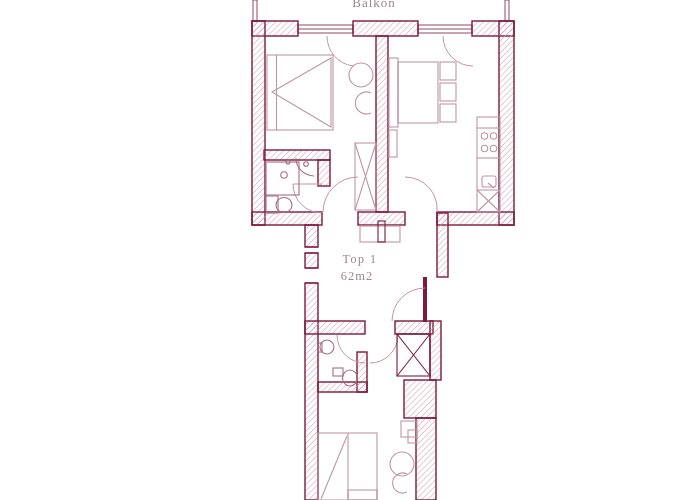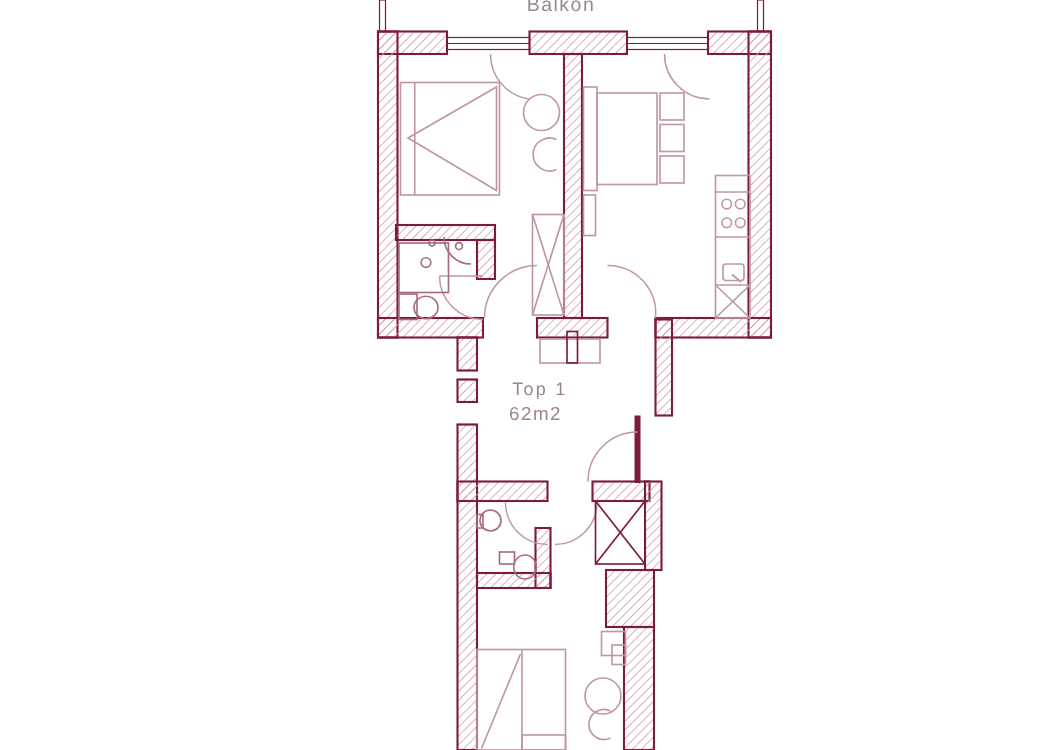--- a/index.html
+++ b/index.html
@@ -1,17 +1,17 @@
 <!DOCTYPE html>
 <html style="--wall: #7c1b3c; --hatch: #d2a0b4; --furniture: #c096a6; --fixture: #a76c85; --text: #9d878c; --background: #ffffff;"><head>
 <meta charset="utf-8">
 <style>
   html,body{margin:0;padding:0;background:#fff;}
   .canvas{position:relative;width:700px;height:500px;background:#fff;overflow:hidden;
-          font-family:Liberation Sans, sans-serif;}
+          font-family:Liberation Serif, serif;}
   svg{position:absolute;left:0;top:0;}
   .hatchline{stroke:var(--hatch);stroke-width:1.1;}
   .wall{fill:url(#hatch);stroke:var(--wall);stroke-width:1.4;}
   .solidwall{fill:var(--wall);stroke:none;}
   .wline{stroke:var(--wall);stroke-width:1.1;fill:none;}
   .thin{stroke:var(--wall);stroke-width:0.8;fill:none;}
   .furn{stroke:var(--furniture);stroke-width:1.1;fill:none;}
   .fix{stroke:var(--fixture);stroke-width:1.1;fill:none;}
   .arc{stroke:var(--furniture);stroke-width:1;fill:none;}
   .label{fill:var(--text);}

